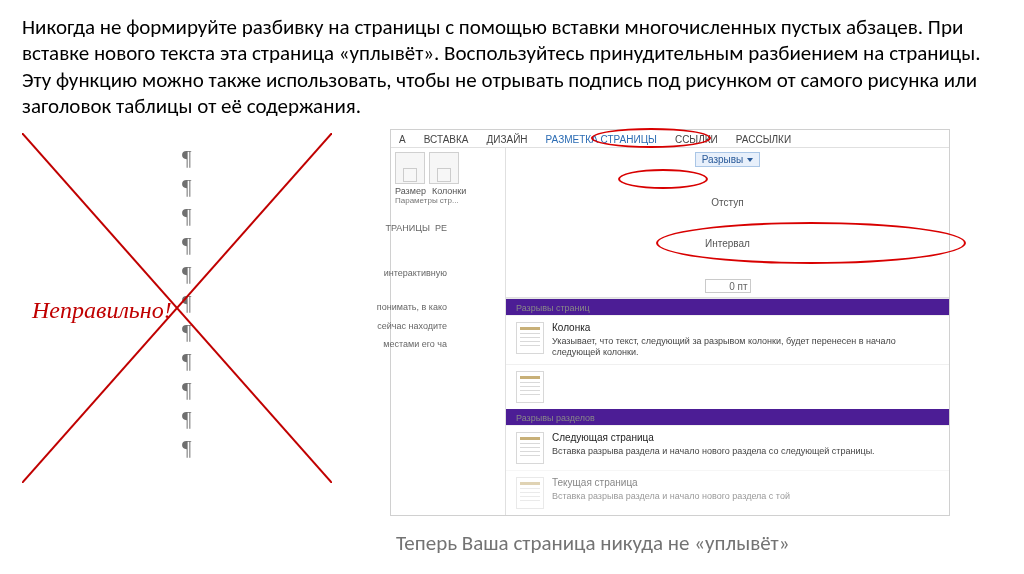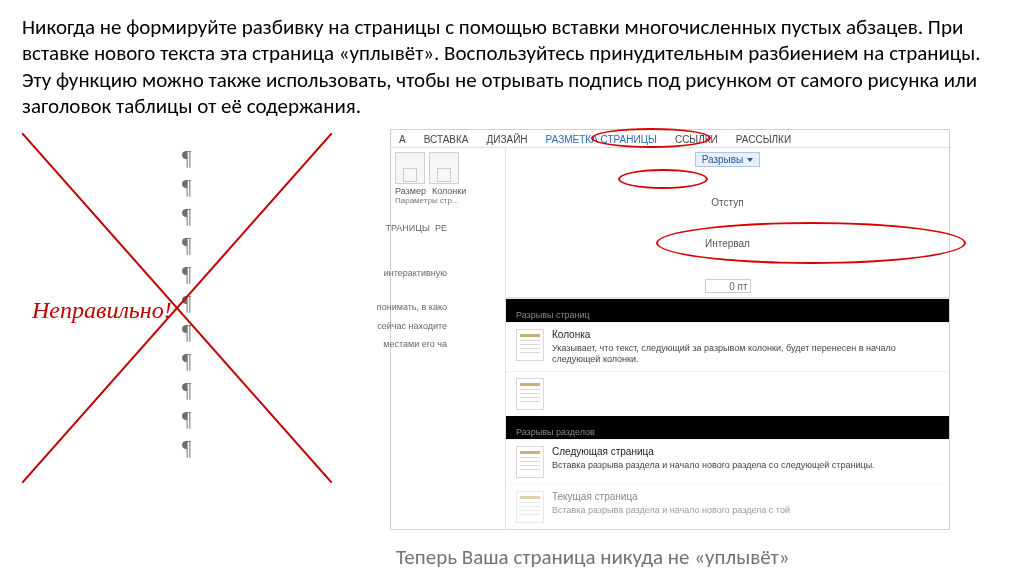--- a/index.html
+++ b/index.html
@@ -162,22 +162,22 @@
     padding-right:2px;
   }
 
   .menu {
     background: #ffffff;
     border-top: 1px solid #e8e8e8;
   }
   .menu-head {
     font-size: 9px;
     color: #888;
-    padding: 11px 10px 2px 10px;
-    background: #000000;
+    padding: 4px 10px 2px 10px;
+    background: #4c1d95;
   }
   .menu-item {
     display: flex;
     gap: 8px;
     padding: 6px 10px;
     border-top: 1px solid #f0f0f0;
   }
   .mi-icon {
     width: 28px; height: 32px;
     border: 1px solid #d8d8d8;

